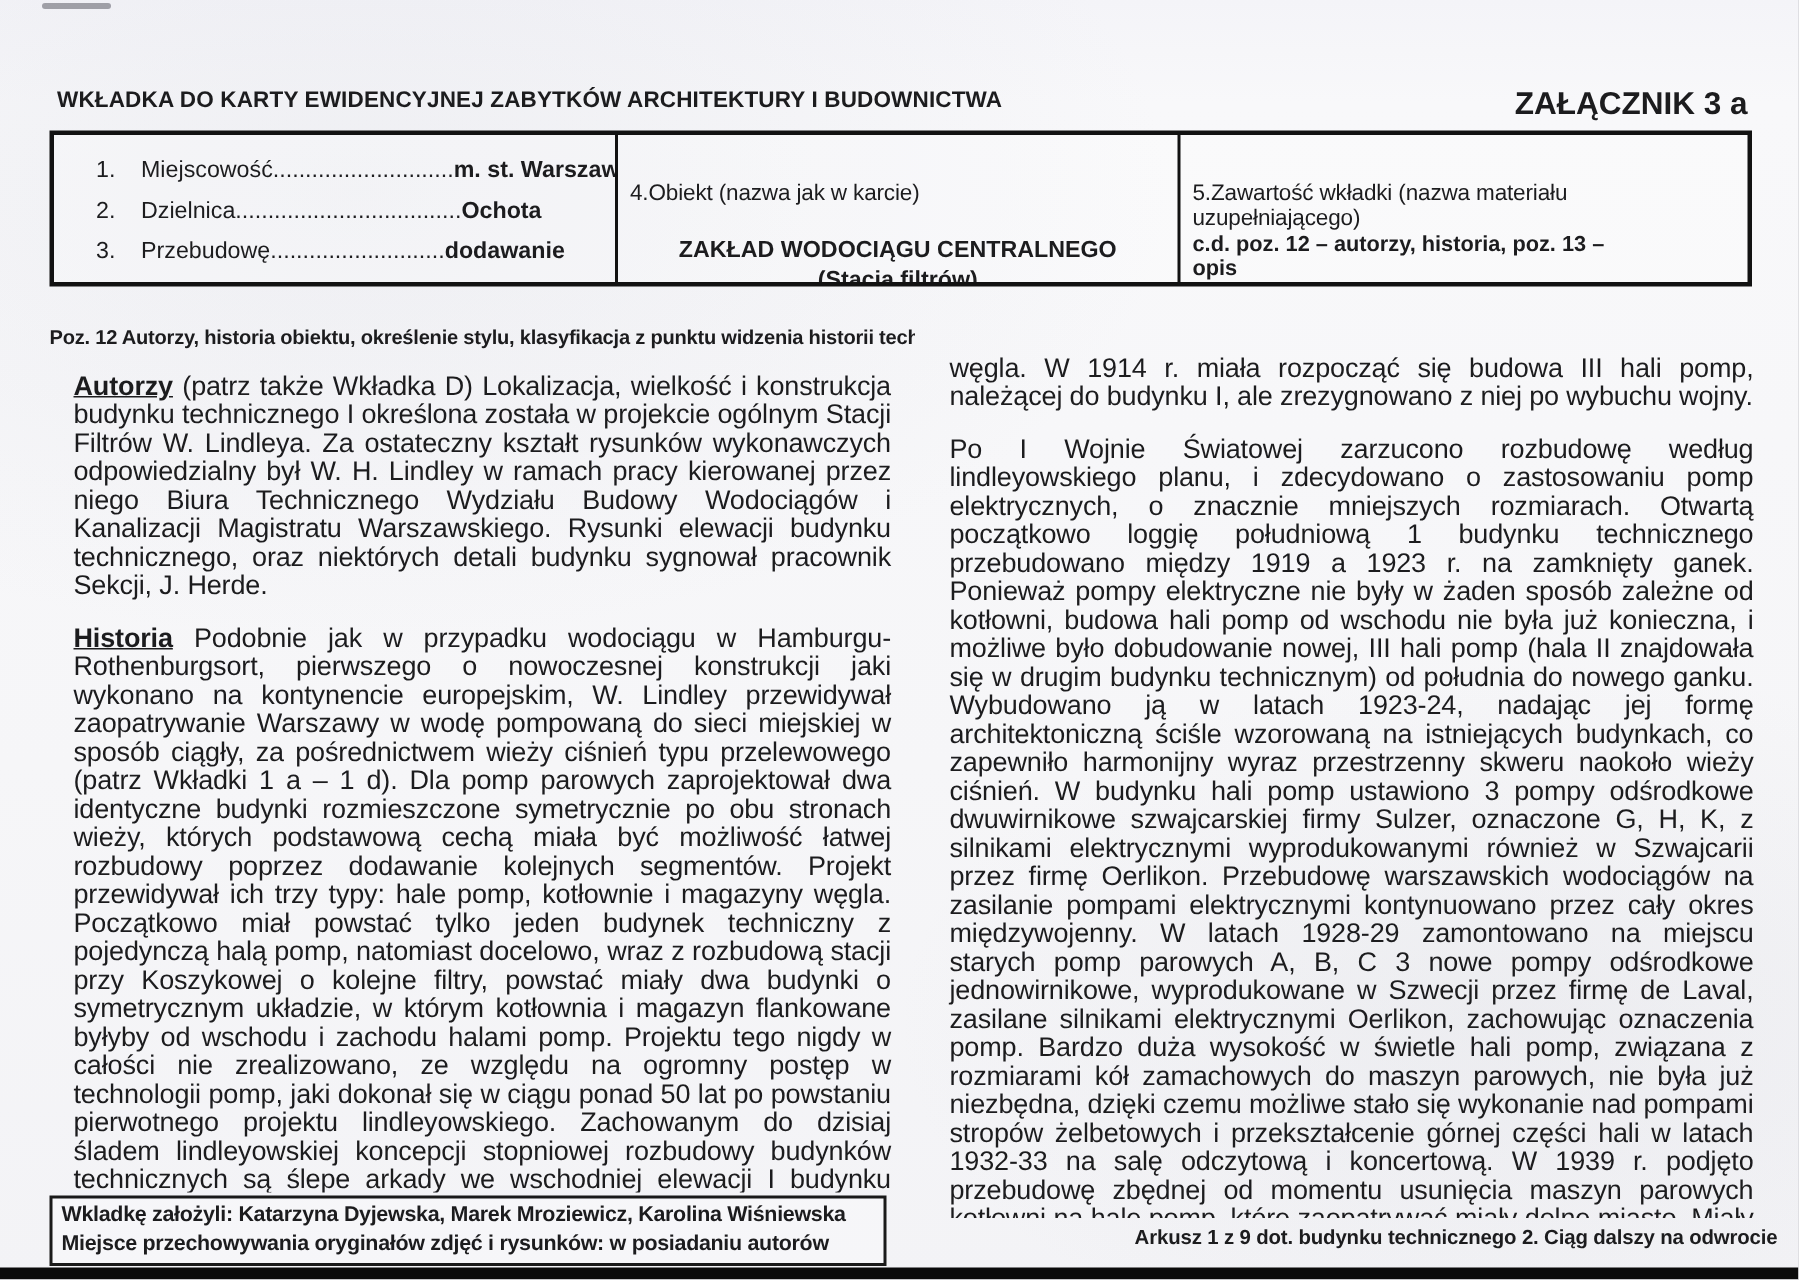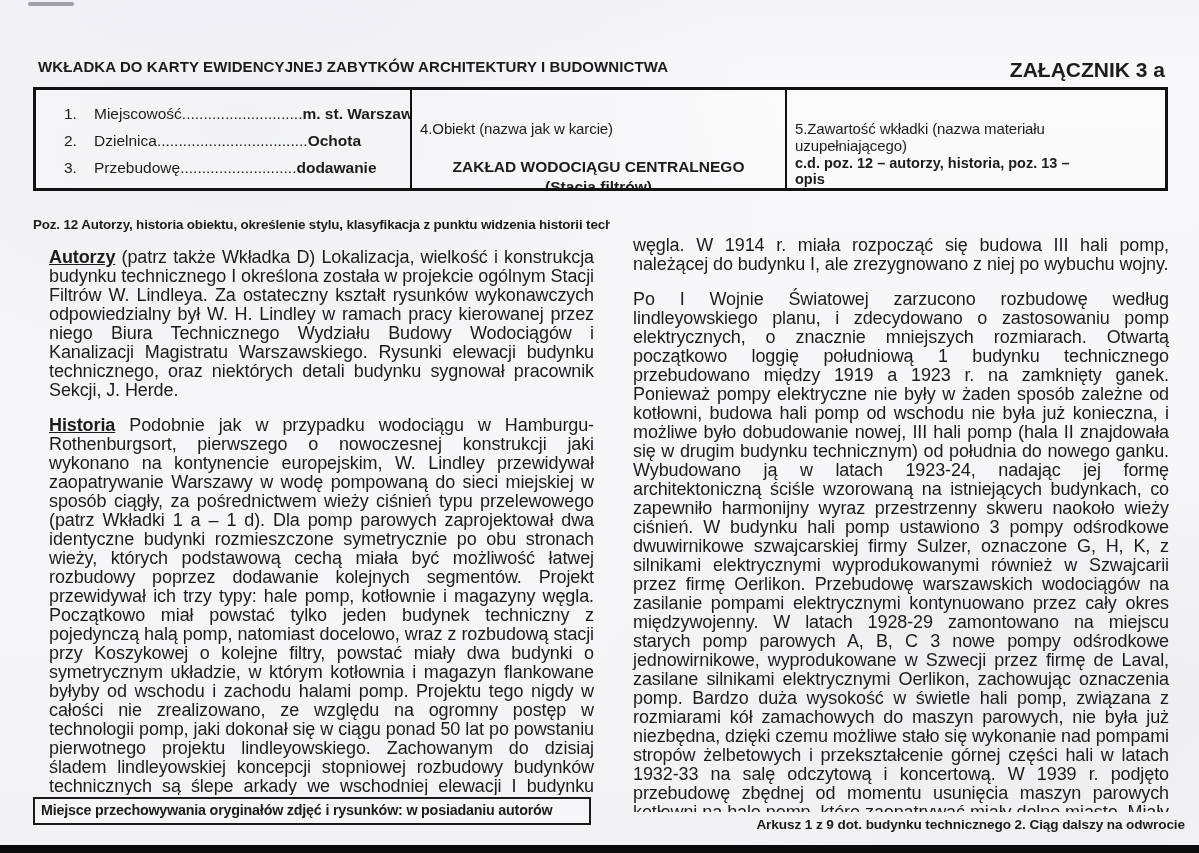--- a/index.html
+++ b/index.html
@@ -105,20 +105,21 @@
     <p class="body-par"><span class="lead">Historia</span><span> Podobnie jak w przypadku wodociągu w Hamburgu-Rothenburgsort, pierwszego o nowoczesnej konstrukcji jaki wykonano na kontynencie europejskim, W. Lindley przewidywał zaopatrywanie Warszawy w wodę pompowaną do sieci miejskiej w sposób ciągły, za pośrednictwem wieży ciśnień typu przelewowego (patrz Wkładki 1 a – 1 d). Dla pomp parowych zaprojektował dwa identyczne budynki rozmieszczone symetrycznie po obu stronach wieży, których podstawową cechą miała być możliwość łatwej rozbudowy poprzez dodawanie kolejnych segmentów. Projekt przewidywał ich trzy typy: hale pomp, kotłownie i magazyny węgla. Początkowo miał powstać tylko jeden budynek techniczny z pojedynczą halą pomp, natomiast docelowo, wraz z rozbudową stacji przy Koszykowej o kolejne filtry, powstać miały dwa budynki o symetrycznym układzie, w którym kotłownia i magazyn flankowane byłyby od wschodu i zachodu halami pomp. Projektu tego nigdy w całości nie zrealizowano, ze względu na ogromny postęp w technologii pomp, jaki dokonał się w ciągu ponad 50 lat po powstaniu pierwotnego projektu lindleyowskiego. Zachowanym do dzisiaj śladem lindleyowskiej koncepcji stopniowej rozbudowy budynków technicznych są ślepe arkady we wschodniej elewacji I budynku technicznego oraz w elewacji zachodniej II budynku, gdzie nie wstawiono okien, ponieważ powstać miały tam kolejne hale pomp. Do budowy I budynku technicznego, po wschodniej stronie wieży ciśnień, przystąpiono w 1885 r. Do 1887 r. wybudowano halę pomp i kotłownię, oraz ustawiono w hali pomp 2 importowane z Anglii pompy parowe nurnikowe firmy James Watt. Otrzymały one oznaczenia A i B. Dalsza rozbudowa miała miejsce po ustawieniu 3. pompy parowej (ozn. C) w 1891 r., kiedy dobudowano od wschodu budynek składu</span></p>
   </div>
 
   <div class="col col-right">
     <p class="body-par">węgla. W 1914 r. miała rozpocząć się budowa III hali pomp, należącej do budynku I, ale zrezygnowano z niej po wybuchu wojny.</p>
     <p class="body-par">Po I Wojnie Światowej zarzucono rozbudowę według lindleyowskiego planu, i zdecydowano o zastosowaniu pomp elektrycznych, o znacznie mniejszych rozmiarach. Otwartą początkowo loggię południową 1 budynku technicznego przebudowano między 1919 a 1923 r. na zamknięty ganek. Ponieważ pompy elektryczne nie były w żaden sposób zależne od kotłowni, budowa hali pomp od wschodu nie była już konieczna, i możliwe było dobudowanie nowej, III hali pomp (hala II znajdowała się w drugim budynku technicznym) od południa do nowego ganku. Wybudowano ją w latach 1923-24, nadając jej formę architektoniczną ściśle wzorowaną na istniejących budynkach, co zapewniło harmonijny wyraz przestrzenny skweru naokoło wieży ciśnień. W budynku hali pomp ustawiono 3 pompy odśrodkowe dwuwirnikowe szwajcarskiej firmy Sulzer, oznaczone G, H, K, z silnikami elektrycznymi wyprodukowanymi również w Szwajcarii przez firmę Oerlikon. Przebudowę warszawskich wodociągów na zasilanie pompami elektrycznymi kontynuowano przez cały okres międzywojenny. W latach 1928-29 zamontowano na miejscu starych pomp parowych A, B, C 3 nowe pompy odśrodkowe jednowirnikowe, wyprodukowane w Szwecji przez firmę de Laval, zasilane silnikami elektrycznymi Oerlikon, zachowując oznaczenia pomp. Bardzo duża wysokość w świetle hali pomp, związana z rozmiarami kół zamachowych do maszyn parowych, nie była już niezbędna, dzięki czemu możliwe stało się wykonanie nad pompami stropów żelbetowych i przekształcenie górnej części hali w latach 1932-33 na salę odczytową i koncertową. W 1939 r. podjęto przebudowę zbędnej od momentu usunięcia maszyn parowych kotłowni na halę pomp, które zaopatrywać miały dolne miasto. Miały one zastąpić lindleyowski system przelewu grawitacyjnego, niewystarczający dla szybko się rozwijających prawobrzeżnych dzielnic. Pompy o oznaczeniach L, M, N uruchomiono w 1940 r. Budynek składu węgla przekształcono już wcześniej na magazyn.</p>
     <p class="body-par">W ramach prowadzonego przez Niemców po stłumieniu Powstania Warszawskiego systematycznego niszczenia infrastruktury miejskiej zdewastowano wszystkie pomieszczenia elektropomp w I budynku</p>
   </div>
 
   <div class="credits-box">
+    <div class="credits-line">Wkladkę założyli: Katarzyna Dyjewska, Marek Mroziewicz, Karolina Wiśniewska</div>
     <div class="credits-line">Miejsce przechowywania oryginałów zdjęć i rysunków: w posiadaniu autorów</div>
   </div>
 
   <div class="sheet-footer">Arkusz 1 z 9 dot. budynku technicznego 2. Ciąg dalszy na odwrocie</div>
 
   <div class="scan-bar-bottom"></div>
 
 </div>
 
 </body></html>

